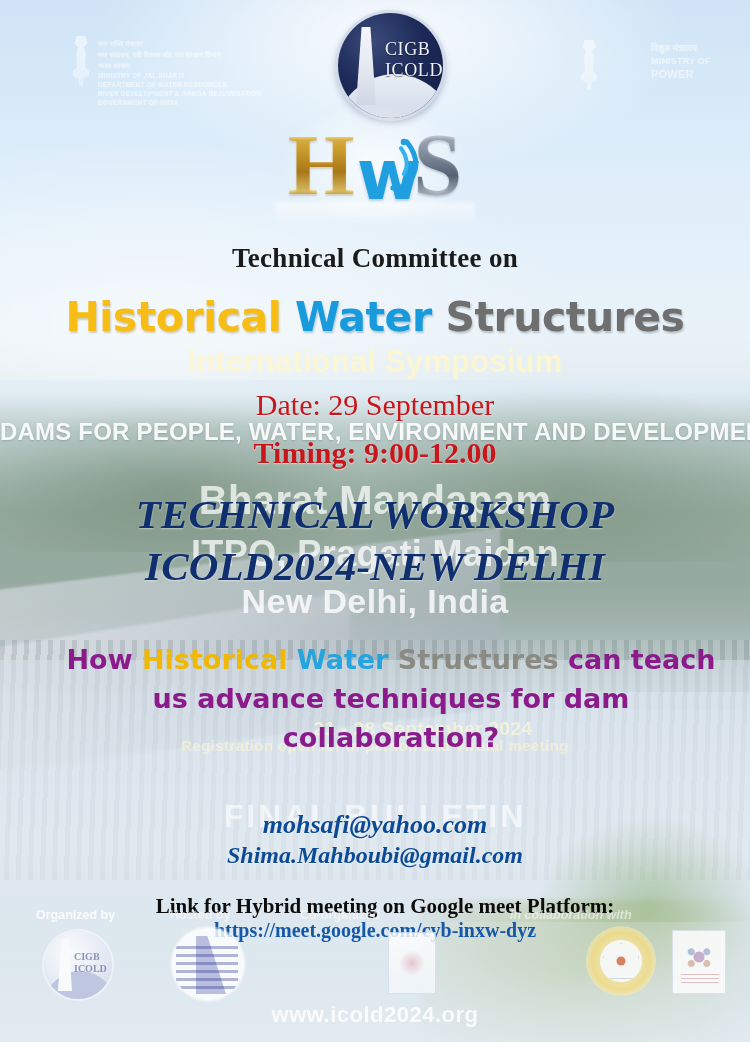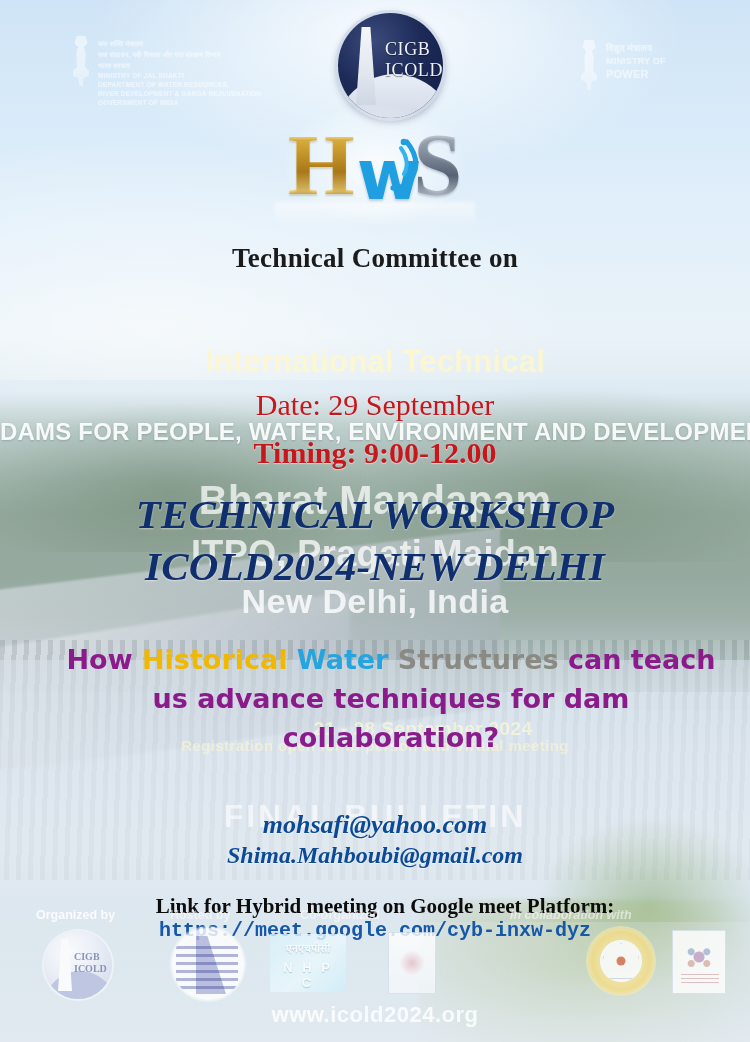--- a/index.html
+++ b/index.html
@@ -136,21 +136,21 @@
       radial-gradient(circle at 50% 18%, #ffffff 0 6px, rgba(255,255,255,0) 7px),
       linear-gradient(180deg, rgba(255,255,255,.95) 0%, rgba(255,255,255,.85) 60%, rgba(255,255,255,.6) 100%);
     clip-path:polygon(30% 0,70% 0,80% 14%,62% 22%,72% 34%,68% 62%,86% 70%,86% 80%,62% 84%,58% 100%,42% 100%,38% 84%,14% 80%,14% 70%,32% 62%,28% 34%,38% 22%,20% 14%);
   }
   .emblem-lines{ display:flex; flex-direction:column; gap:2px; padding-top:3px; }
   .emblem-lines span{
     display:block; color:rgba(255,255,255,.92);
     font-size:6.5px; font-weight:bold; letter-spacing:.2px; white-space:nowrap;
     text-shadow:0 0 1px rgba(255,255,255,.5);
   }
-  #emblem-right .emblem-lines span{ font-size:9px; line-height:11px; }
+  #emblem-right .emblem-lines span{ font-size:9px; line-height:11px;margin-left:45px; }
   #emblem-right .emblem-lines span.big{ font-size:11px; }
 
   
   #icold-logo{
     position:absolute; left:338px; top:13px; width:105px; height:105px;
     border-radius:50%;
     background:radial-gradient(circle at 34% 26%, #3a4a7a 0%, #1d2a58 46%, #121d43 100%);
     box-shadow:0 0 0 3px rgba(210,220,235,.85), 0 3px 9px rgba(20,35,70,.45);
     overflow:hidden;
   }
@@ -275,21 +275,21 @@
     top:842px; font-family:"Liberation Serif", serif;
     font-size:24px; font-weight:bold; font-style:italic; color:#0b4a97;
     text-shadow:0 1px 1px rgba(255,255,255,.6);
   }
 
   #meet-label{
     top:894px; font-family:"Liberation Serif", serif;
     font-size:21px; font-weight:bold; color:#0c0c0c;padding-left:20px;
   }
   #meet-url{
-    top:919px; font-family:Liberation Mono, monospace;
+    top:919px; font-family:Liberation Serif, serif;
     font-size:20px; font-weight:bold; color:#1557a8;
   }
 
   
   #partner-strip{
     position:absolute; left:0; top:898px; width:750px; height:110px;
   }
   .partner-label{
     position:absolute; color:rgba(255,255,255,.85);
     font-size:12.5px; font-weight:bold; white-space:nowrap;
@@ -424,21 +424,21 @@
   <div class="bg-hills"></div>
   <div class="bg-hazeoverlay"></div>
   <div class="bg-damwall"></div>
   <div class="bg-damwall2"></div>
   <div class="bg-spillway"></div>
   <div class="bg-lowerveil"></div>
   <div class="bg-greenpatch2"></div>
   <div class="bg-greenpatch"></div>
   <div class="bg-bottomfade"></div>
 
-  <div class="ghost" id="ghost-symposium">International Technical</div>
+  <div class="ghost" id="ghost-symposium">International Symposium</div>
   <div class="ghost" id="ghost-tagline">DAMS FOR PEOPLE, WATER, ENVIRONMENT AND DEVELOPMENT</div>
   <div class="ghost" id="ghost-venue1">Bharat Mandapam</div>
   <div class="ghost" id="ghost-venue2">ITPO, Pragati Maidan</div>
   <div class="ghost" id="ghost-venue3">New Delhi, India</div>
   <div class="ghost" id="ghost-dates">21 - 28 September 2024</div>
   <div class="ghost" id="ghost-reg">Registration open for In-person and Virtual meeting</div>
   <div class="ghost" id="ghost-bulletin">FINAL BULLETIN</div>
   <div class="ghost" id="ghost-website">www.icold2024.org</div>
 
   <div class="emblem" id="emblem-left">
@@ -484,20 +484,23 @@
           <circle cx="27" cy="4" r="3.2" fill="#1f9ee0"></circle>
         </svg>
       </span>
       <span class="hws-s">S</span>
     </div>
     <div class="hws-reflect"></div>
   </div>
 
   <div class="fg" id="tc-on">Technical Committee on</div>
 
+  <div class="fg" id="main-title">
+    <span class="w-hist">Historical </span><span class="w-water">Water </span><span class="w-struct">Structures</span>
+  </div>
 
   <div class="fg" id="date-line">Date: 29 September</div>
   <div class="fg" id="time-line">Timing: 9:00-12.00</div>
 
   <div class="fg" id="workshop1">TECHNICAL WORKSHOP</div>
   <div class="fg" id="workshop2">ICOLD2024-NEW DELHI</div>
 
   <div id="question-block">
     <span class="q-line"><span>How </span><span class="q-hist">Historical </span><span class="q-water">Water </span><span class="q-struct">Structures </span><span>can teach</span></span>
     <span class="q-line">us advance techniques for dam</span>
@@ -524,24 +527,20 @@
         <div>CIGB</div>
         <div>ICOLD</div>
       </div>
     </div>
 
     <div class="plogo" id="plogo-host">
       <div class="host-curve"></div>
       <div class="host-lines"></div>
     </div>
 
-    <div class="plogo" id="plogo-nhpc">
-      <div class="nh-hi">एनएचपीसी</div>
-      <div class="nh-en">N H P C</div>
-    </div>
 
     <div class="plogo" id="plogo-card">
       <div class="card-mark"></div>
     </div>
 
 
     <div class="plogo" id="plogo-seal">
       <div class="seal-inner"></div>
       <div class="seal-dot"></div>
     </div>

